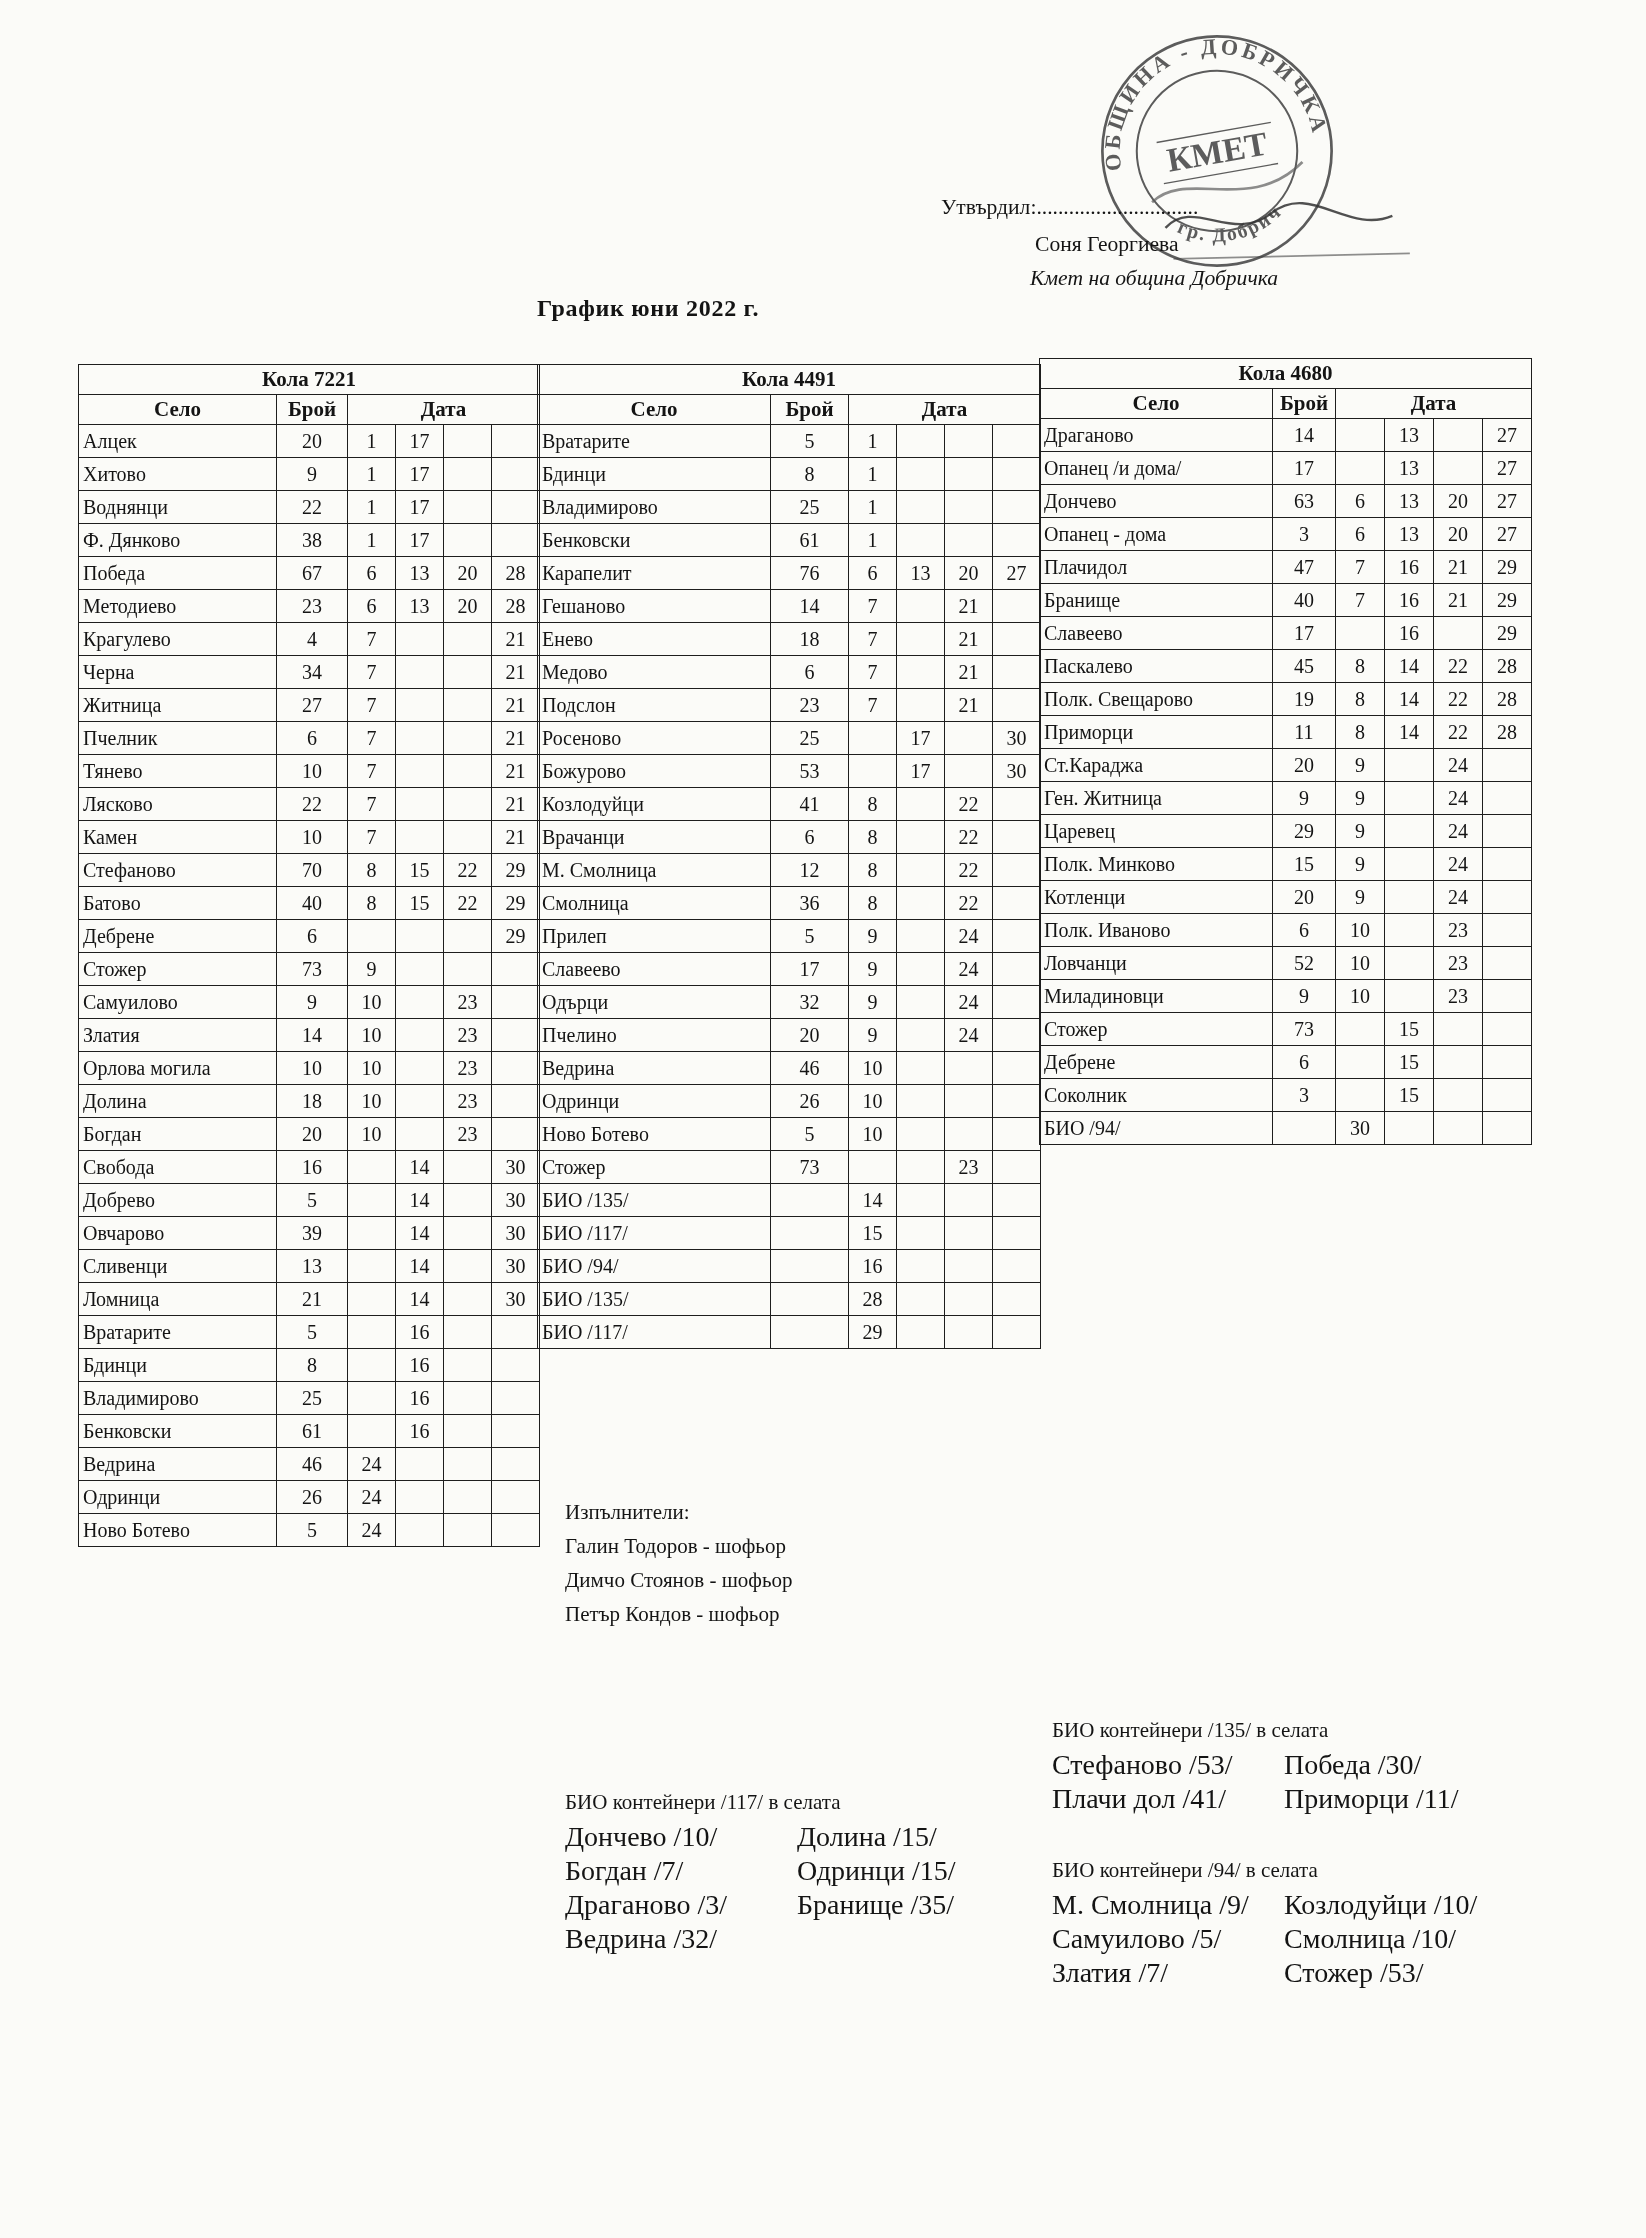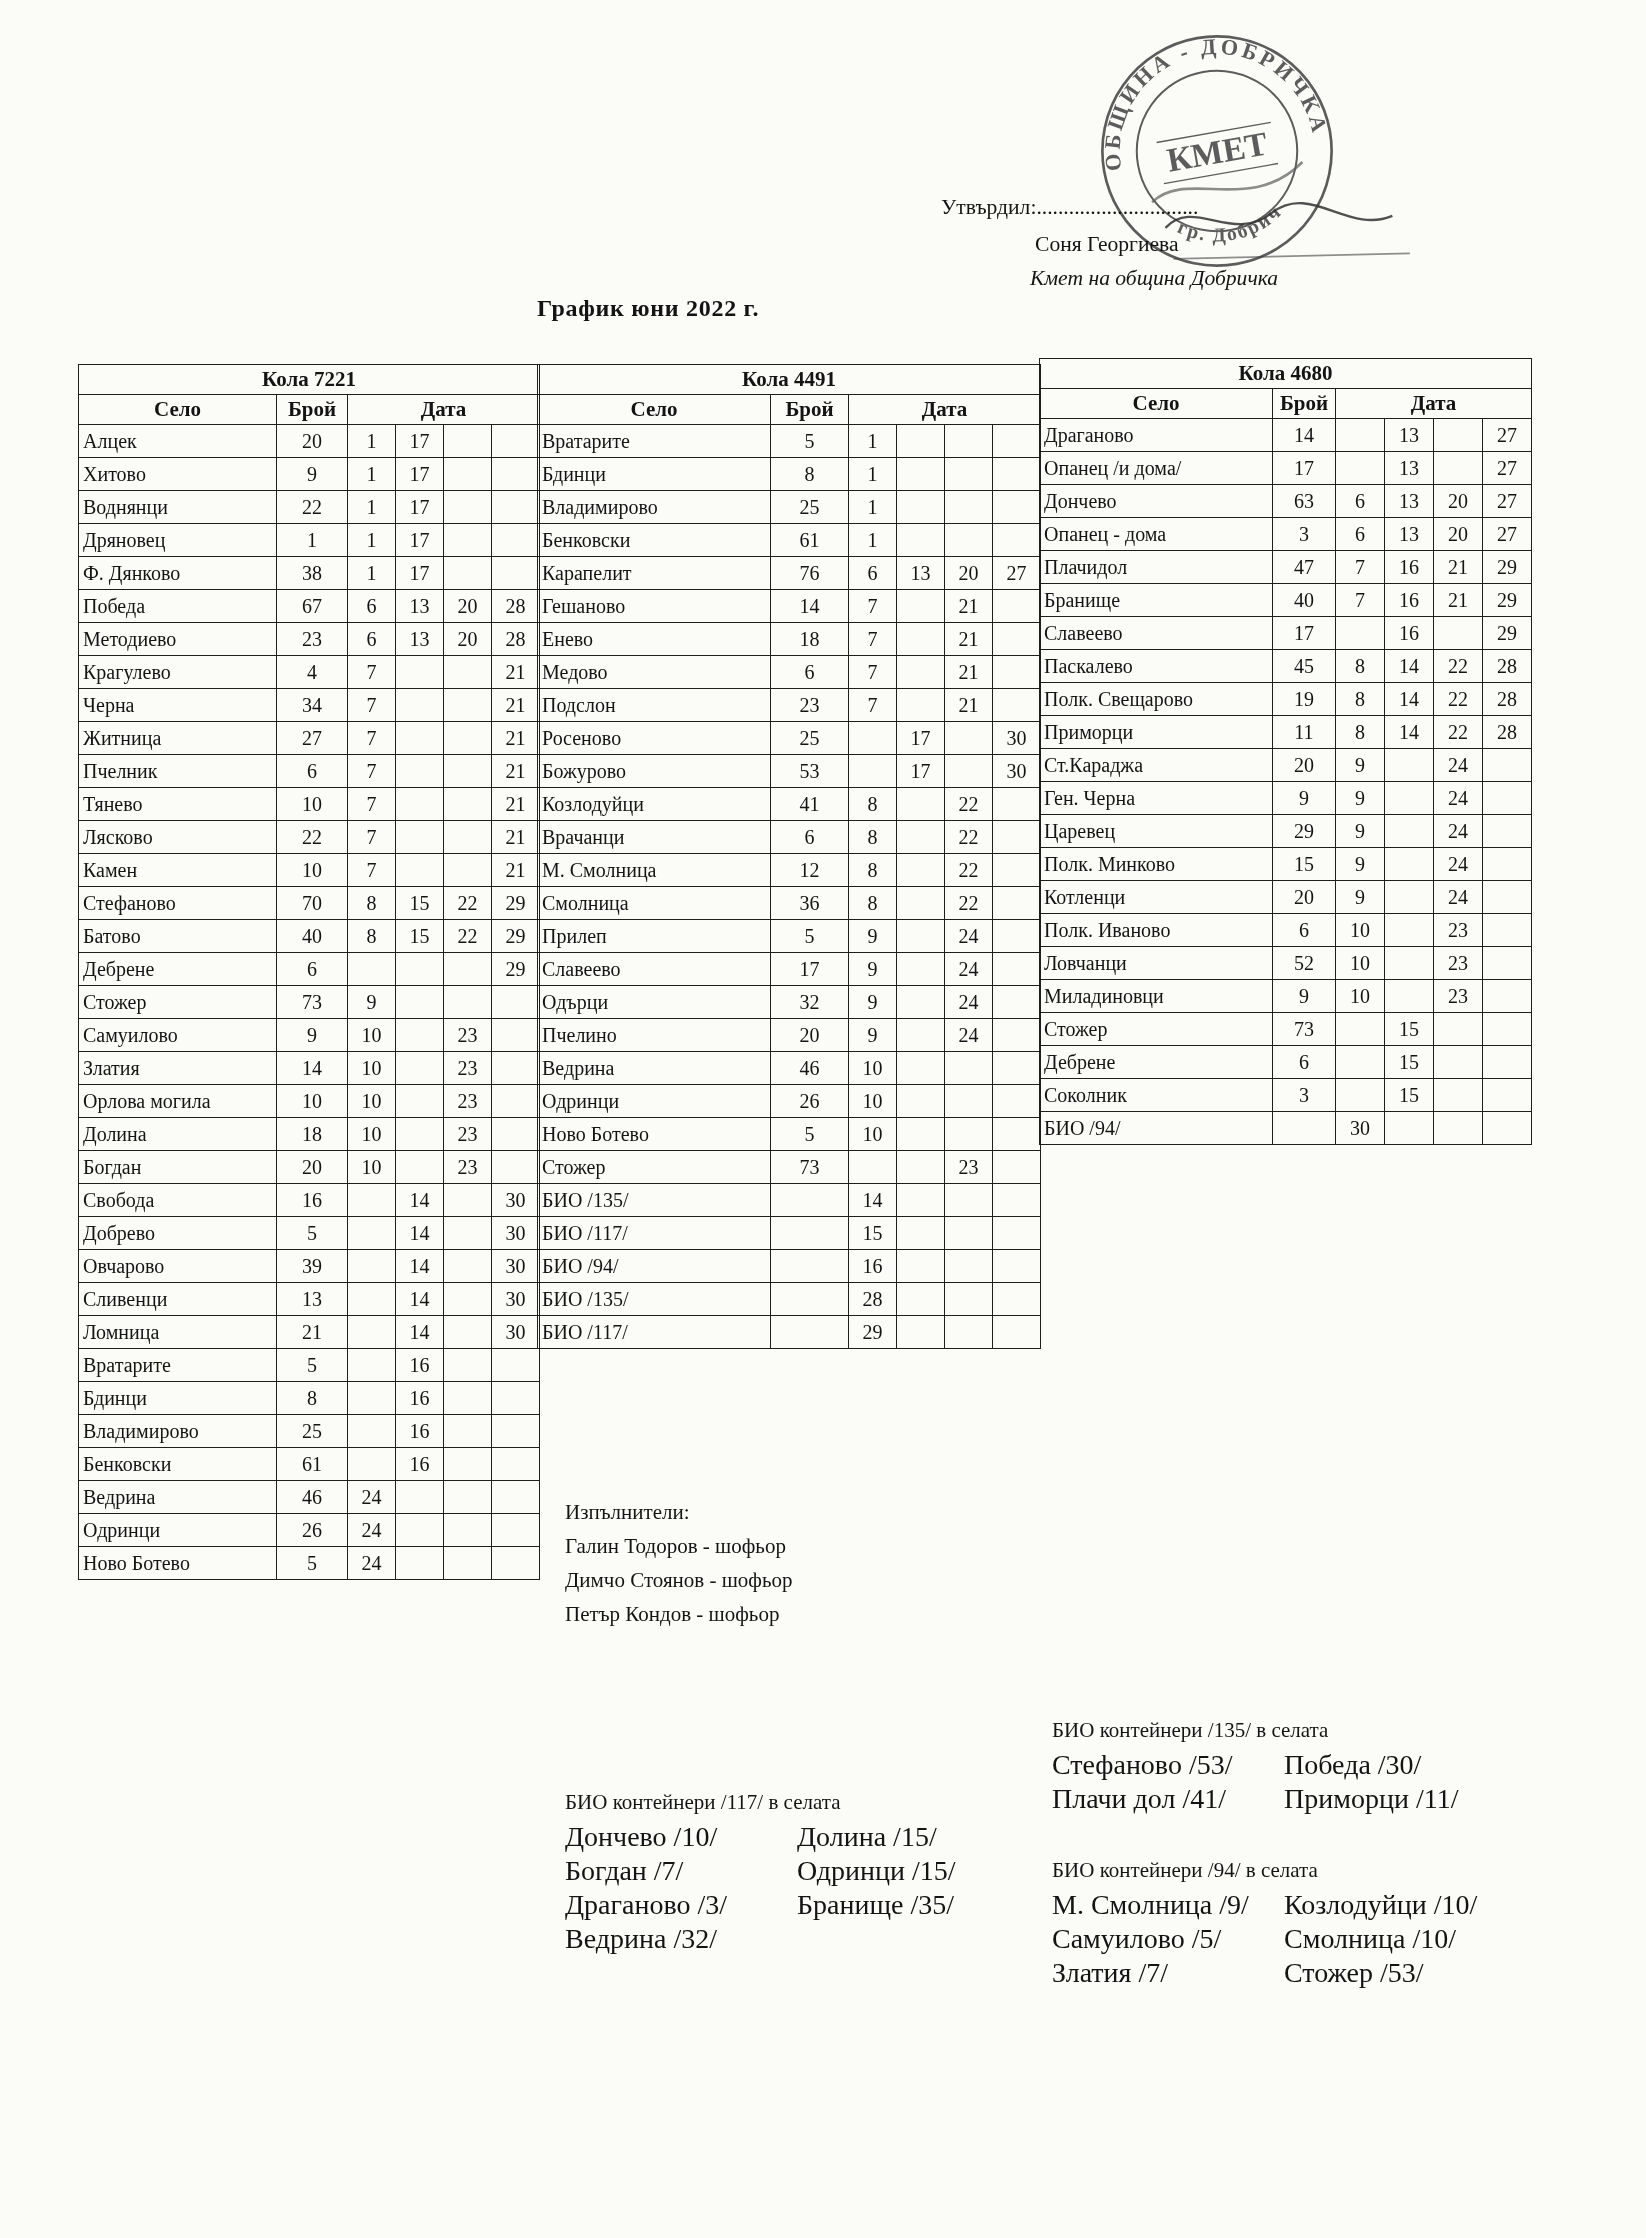--- a/index.html
+++ b/index.html
@@ -109,28 +109,20 @@
         </tr>
         <tr>
           <td class="c-selo">Воднянци</td>
           <td class="c-num">22</td>
           <td class="c-num">1</td>
           <td class="c-num">17</td>
           <td class="c-num"></td>
           <td class="c-num"></td>
         </tr>
         <tr>
-          <td class="c-selo">Дряновец</td>
-          <td class="c-num">1</td>
-          <td class="c-num">1</td>
-          <td class="c-num">17</td>
-          <td class="c-num"></td>
-          <td class="c-num"></td>
-        </tr>
-        <tr>
           <td class="c-selo">Ф. Дянково</td>
           <td class="c-num">38</td>
           <td class="c-num">1</td>
           <td class="c-num">17</td>
           <td class="c-num"></td>
           <td class="c-num"></td>
         </tr>
         <tr>
           <td class="c-selo">Победа</td>
           <td class="c-num">67</td>
@@ -721,21 +713,21 @@
         </tr>
         <tr>
           <td class="c-selo">Ст.Караджа</td>
           <td class="c-num">20</td>
           <td class="c-num">9</td>
           <td class="c-num"></td>
           <td class="c-num">24</td>
           <td class="c-num"></td>
         </tr>
         <tr>
-          <td class="c-selo">Ген. Черна</td>
+          <td class="c-selo">Ген. Житница</td>
           <td class="c-num">9</td>
           <td class="c-num">9</td>
           <td class="c-num"></td>
           <td class="c-num">24</td>
           <td class="c-num"></td>
         </tr>
         <tr>
           <td class="c-selo">Царевец</td>
           <td class="c-num">29</td>
           <td class="c-num">9</td>

